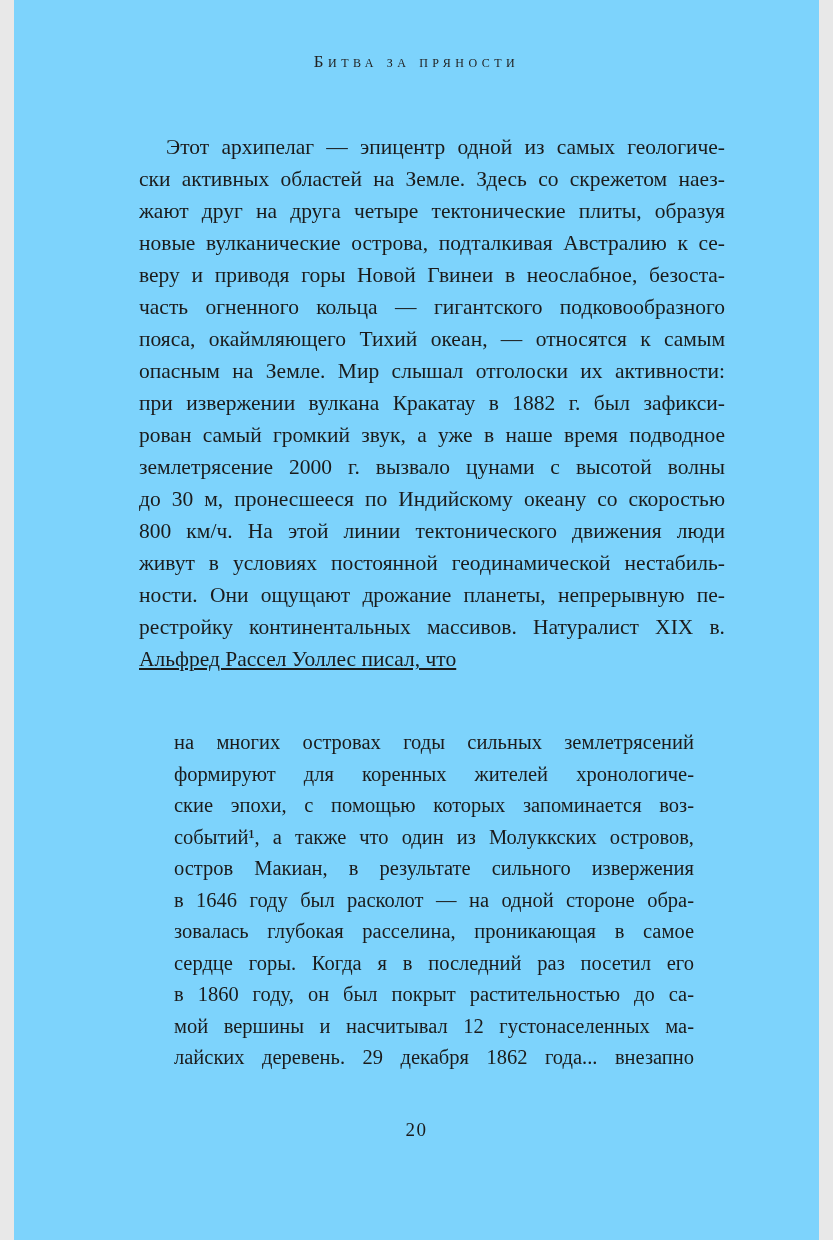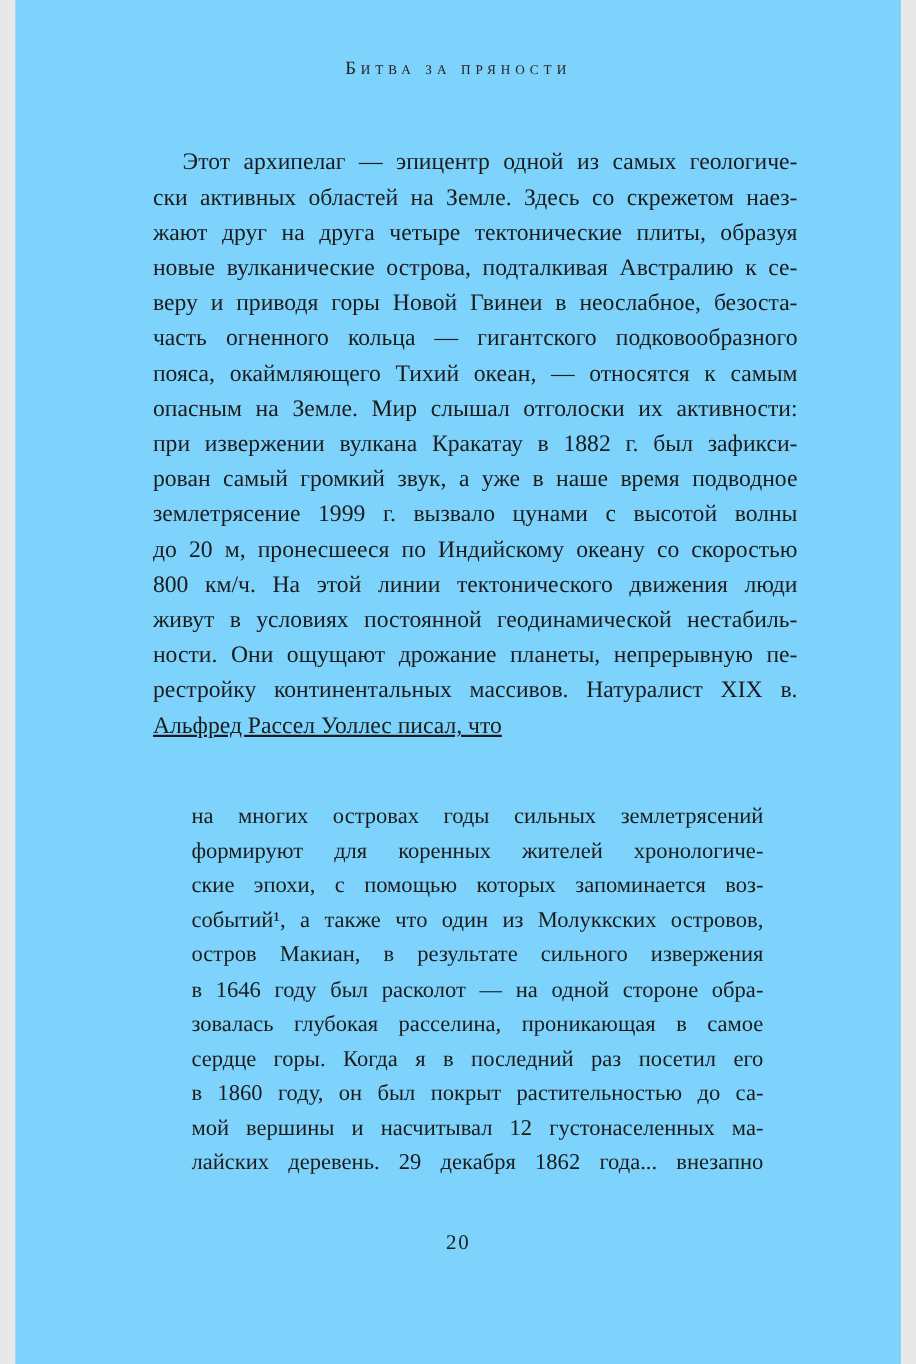--- a/index.html
+++ b/index.html
@@ -72,22 +72,22 @@
     <div class="line indent">Этот архипелаг — эпицентр одной из самых геологиче-</div>
     <div class="line">ски активных областей на Земле. Здесь со скрежетом наез-</div>
     <div class="line">жают друг на друга четыре тектонические плиты, образуя</div>
     <div class="line">новые вулканические острова, подталкивая Австралию к се-</div>
     <div class="line">веру и приводя горы Новой Гвинеи в неослабное, безоста-</div>
     <div class="line">часть огненного кольца — гигантского подковообразного</div>
     <div class="line">пояса, окаймляющего Тихий океан, — относятся к самым</div>
     <div class="line">опасным на Земле. Мир слышал отголоски их активности:</div>
     <div class="line">при извержении вулкана Кракатау в 1882 г. был зафикси-</div>
     <div class="line">рован самый громкий звук, а уже в наше время подводное</div>
-    <div class="line">землетрясение 1999 г. вызвало цунами с высотой волны</div>
-    <div class="line">до 20 м, пронесшееся по Индийскому океану со скоростью</div>
+    <div class="line">землетрясение 2000 г. вызвало цунами с высотой волны</div>
+    <div class="line">до 30 м, пронесшееся по Индийскому океану со скоростью</div>
     <div class="line">800 км/ч. На этой линии тектонического движения люди</div>
     <div class="line">живут в условиях постоянной геодинамической нестабиль-</div>
     <div class="line">ности. Они ощущают дрожание планеты, непрерывную пе-</div>
     <div class="line">рестройку континентальных массивов. Натуралист XIX в.</div>
     <div class="line no-stretch">Альфред Рассел Уоллес писал, что</div>
   </div>
 
   <div class="quote-block">
     <div class="line">на многих островах годы сильных землетрясений</div>
     <div class="line">формируют для коренных жителей хронологиче-</div>

